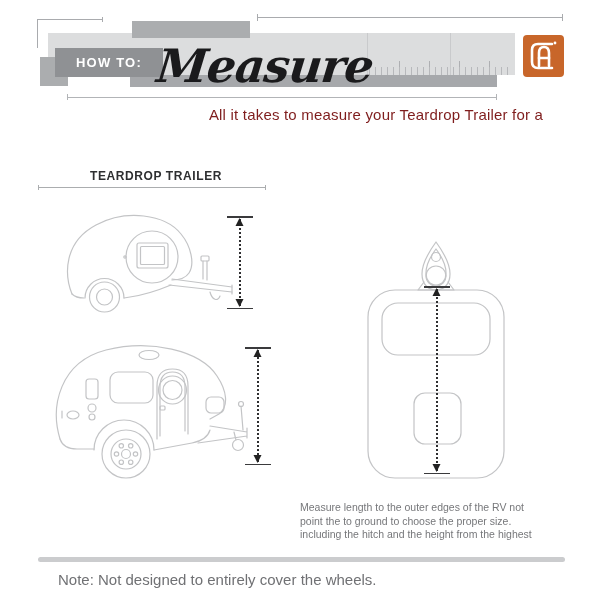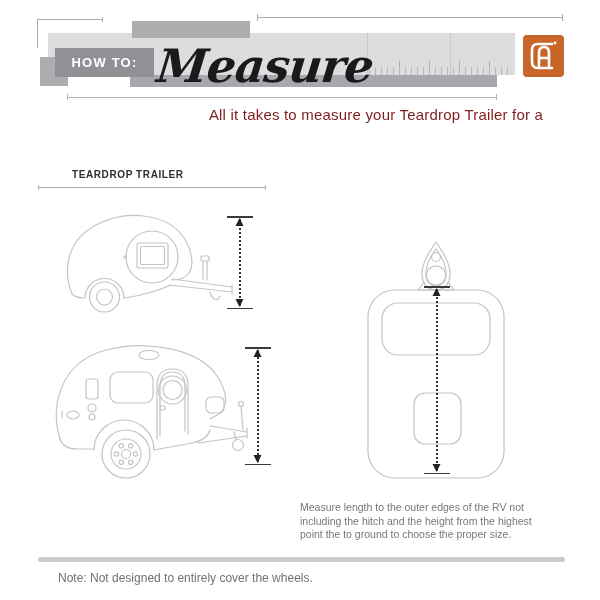--- a/index.html
+++ b/index.html
@@ -24,38 +24,38 @@
   .ticks-tall{position:absolute;left:369px;top:61px;width:143px;height:14px;
       background:repeating-linear-gradient(to right,#aeafb2 0 1px,transparent 1px 30px);}
   .ticks-short{position:absolute;left:369px;top:67px;width:143px;height:8px;
       background:repeating-linear-gradient(to right,#b7b8bb 0 1px,transparent 1px 6px);}
 
   .bar-med{position:absolute;background:#abadaf;}
   .bar-top{left:132px;top:21px;width:118px;height:17px;}
   .bar-left{left:40px;top:57px;width:28px;height:29px;}
   .bar-bottom{left:130px;top:75px;width:367px;height:12px;background:#a6a8ab;}
 
-  .howto-box{position:absolute;left:55px;top:48px;width:99px;height:29px;background:#8f9194;
+  .howto-box{position:absolute;left:55px;top:48px;width:108px;height:29px;background:#8f9194;
       display:flex;align-items:center;justify-content:center;}
   .howto-box span{color:#fff;font-weight:bold;font-size:13px;letter-spacing:1.2px;}
 
   .measure-script{position:absolute;left:150px;top:36px;width:230px;height:62px;
       font-family:"DejaVu Serif",serif;font-style:italic;font-weight:bold;
       font-size:46px;line-height:60px;color:#1a1a1c;text-align:center;
       transform:skewX(-6deg);letter-spacing:-1px;}
 
   .brand-logo{position:absolute;left:523px;top:35px;width:41px;height:42px;background:#c8662a;
       border-radius:4px;display:flex;align-items:center;justify-content:center;}
 
   
   .intro{position:absolute;left:180px;top:104px;width:392px;text-align:center;
       color:#7f1d1d;font-size:15px;line-height:22px;letter-spacing:0.2px;}
 
   
-  .section-heading{position:absolute;left:72px;top:169px;font-size:10px;font-weight:bold;
+  .section-heading{position:absolute;left:90px;top:169px;font-size:12px;font-weight:bold;
       color:#2e2f31;letter-spacing:0.6px;}
   .section-rule{left:38px;top:187px;width:228px;height:1px;background:#abadaf;}
   .section-rule-tl{left:38px;top:185px;width:1px;height:5px;background:#abadaf;}
   .section-rule-tr{left:265px;top:185px;width:1px;height:5px;background:#abadaf;}
 
   
   .drawing{position:absolute;}
 
   
   .vmeasure{position:absolute;}
@@ -67,21 +67,21 @@
       border-left:4.5px solid transparent;border-right:4.5px solid transparent;
       transform:translateX(-4.5px);}
   .vmeasure .arr.up{top:2px;border-bottom:8px solid #222;}
   .vmeasure .arr.down{bottom:2px;border-top:8px solid #222;}
 
   
   .caption{position:absolute;left:300px;top:501px;width:272px;color:#76777a;
       font-size:10.5px;line-height:13.5px;}
   .divider{position:absolute;left:38px;top:557px;width:527px;height:5px;background:#cbccce;
       border-radius:3px;}
-  .footnote{position:absolute;left:38px;top:571px;color:#707174;font-size:12px;padding-left:20px;}
+  .footnote{position:absolute;left:38px;top:571px;color:#707174;font-size:15px;padding-left:20px;}
 </style>
 </head>
 <body>
 
 <div class="page">
 
   <div class="dim-line corner-h"></div>
   <div class="dim-line corner-v"></div>
   <div class="dim-line corner-tick"></div>
   <div class="dim-line dimtr"></div>
@@ -216,20 +216,20 @@
   <div class="vmeasure" style="left:424px;top:286px;width:26px;height:188px;">
     <div class="cap top"></div>
     <div class="cap bot"></div>
     <div class="dash"></div>
     <div class="arr up"></div>
     <div class="arr down"></div>
   </div>
 
   <div class="caption">
     <div>Measure length to the outer edges of the RV not</div>
+    <div>point the to ground to choose the proper size.</div>
     <div>including the hitch and the height from the highest</div>
-    <div>point the to ground to choose the proper size.</div>
   </div>
 
   <div class="divider"></div>
   <div class="footnote">Note: Not designed to entirely cover the wheels.</div>
 
 </div>
 
 </body></html>

